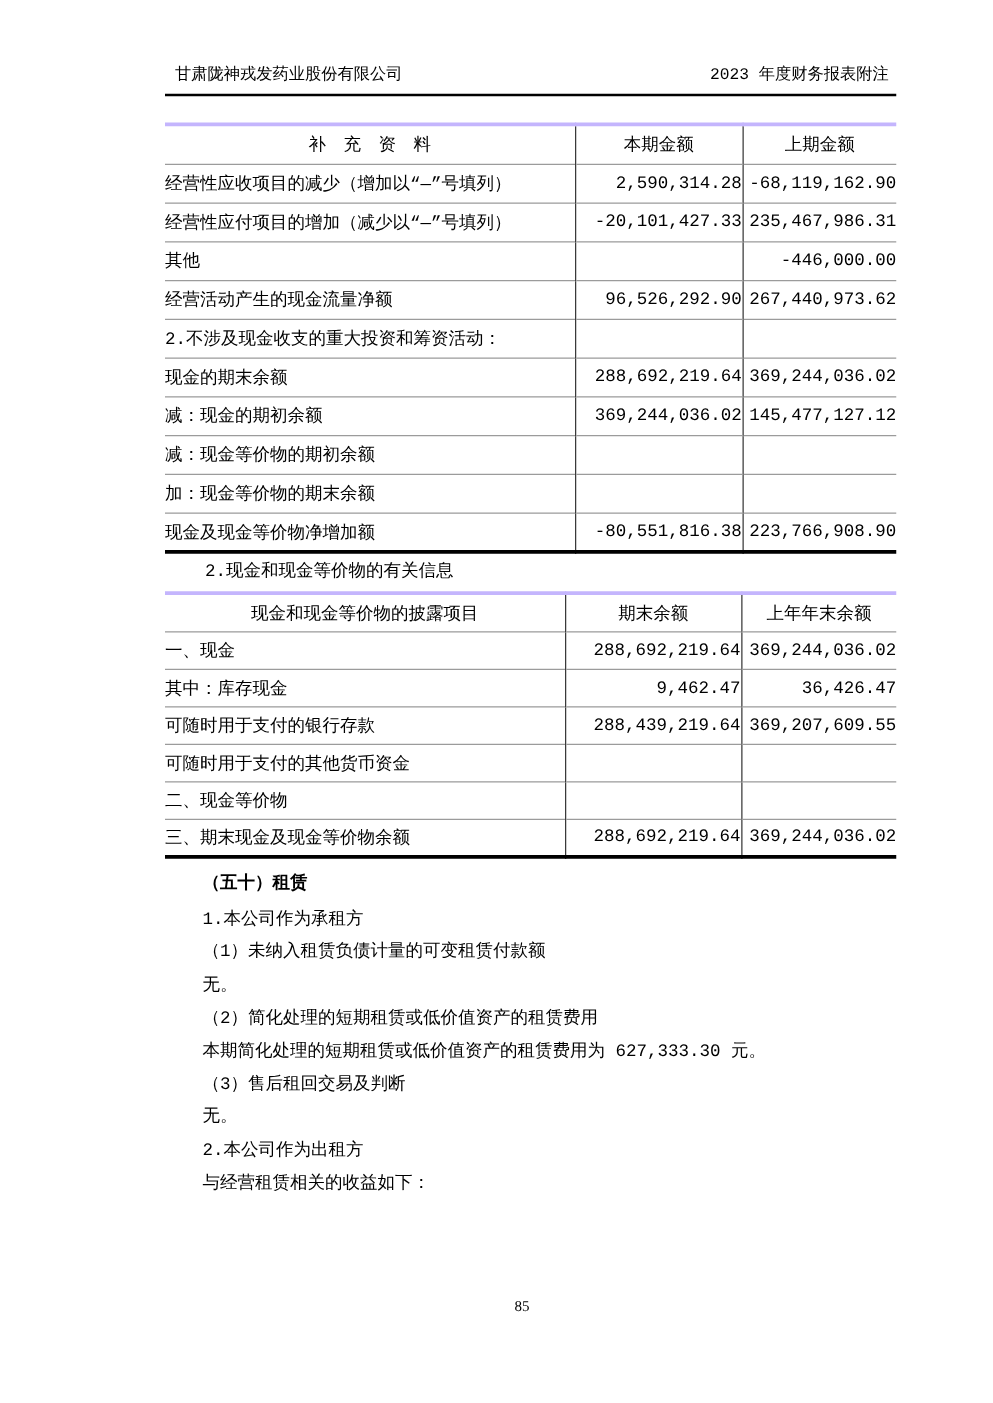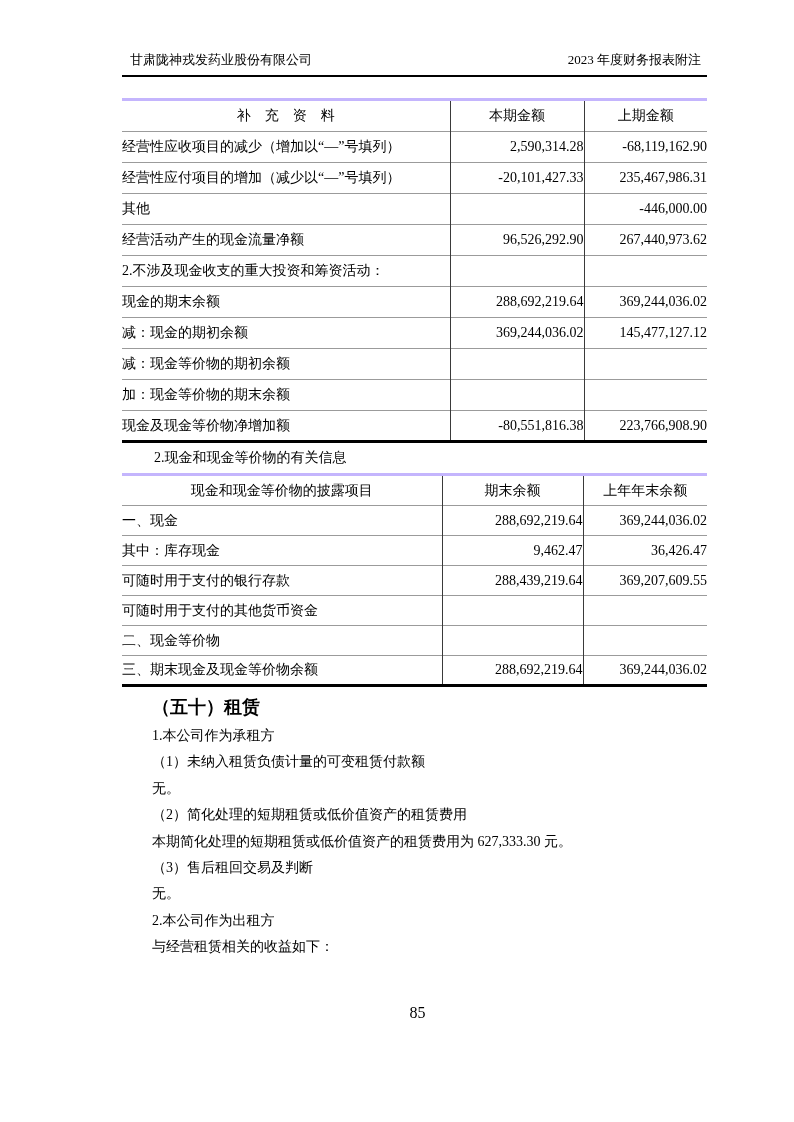--- a/index.html
+++ b/index.html
@@ -4,21 +4,21 @@
 <style>
   html,body { margin:0; padding:0; background:#ffffff; }
   .page {
     position:relative;
     width:794px; height:1122px;
     background:#ffffff;
     font-family:"Liberation Serif","DejaVu Serif",serif;
     color:#000;
     overflow:hidden;
   }
-  .content { position:absolute; left:122px; top:0; width:585px; }
+  .content { position:absolute; left:132px; top:0; width:585px;font-family:Liberation Mono, monospace; }
 
   .page-header {
     margin-top:52px;
     display:flex; justify-content:space-between; align-items:flex-end;
     padding:0 6px 7px 8px;
     border-bottom:2px solid #000;
     font-size:13px; line-height:16px;
   }
 
   table.fin {
@@ -40,28 +40,28 @@
   td.num { text-align:right; padding-right:10px; }
   td.ind0 { padding-left:5px; }
   td.ind1 { padding-left:30px; }
   td.ind1b { padding-left:40px; }
   td.ind2 { padding-left:60px; }
   td.ind3 { padding-left:75px; }
 
   .note-line { height:30px; line-height:30px; font-size:14px; padding-left:32px; }
 
   .lease-heading {
-    font-size:18px; font-weight:bold;
+    font-size:14px; font-weight:bold;
     margin:9px 0 5px 0; padding-left:30px; line-height:22px;
   }
   .lease-par { font-size:14px; margin:0; padding-left:30px; line-height:26.4px; }
 
   .footer {
-    position:absolute; left:125px; top:1004px; width:585px;
-    text-align:center; font-size:16px;
+    position:absolute; left:125px; top:1038px; width:585px;
+    text-align:center; font-size:12px;
   }
 </style>
 </head>
 <body>
 
 <div class="page">
   <div class="content">
 
     <div class="page-header">
       <span>甘肃陇神戎发药业股份有限公司</span>

